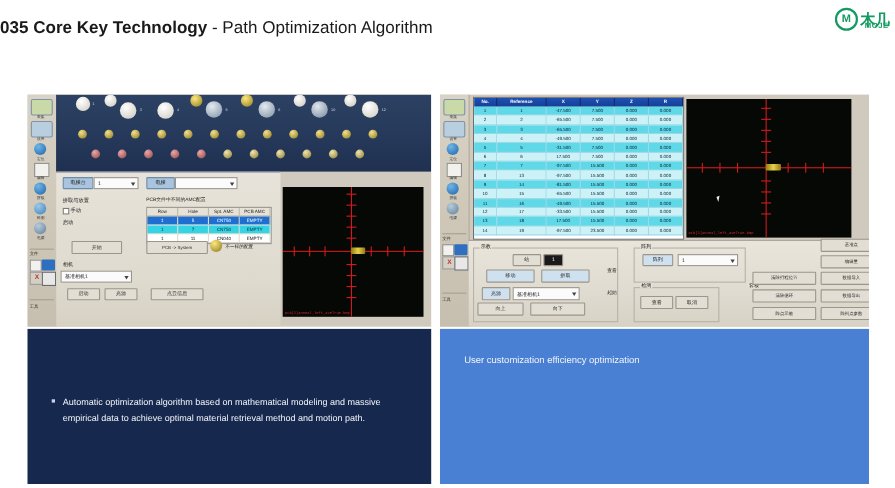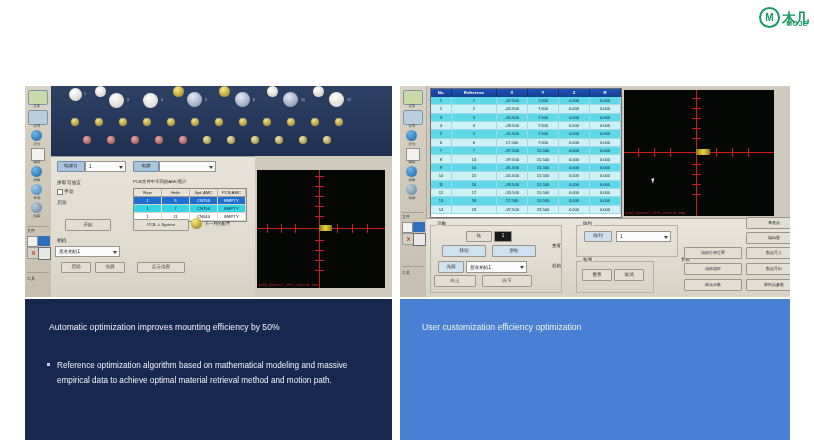--- a/index.html
+++ b/index.html
@@ -112,20 +112,23 @@
   .cap.right .cap-title{left:22px;}
   .cap-bullet{position:absolute;left:22px;top:59px;right:18px;display:flex;gap:7px;}
   .cap.right .cap-bullet{left:20px;}
   .bdot{flex:0 0 auto;width:3px;height:3px;background:#c8d3e6;margin-top:5px;}
   .btxt{font-size:8.2px;color:#f2f5fa;line-height:1.85;}
 </style>
 </head>
 <body>
 
 <div class="header">
+  <div class="title">
+    <b>035 Core Key Technology</b><span class="rest"> - Path Optimization Algorithm</span>
+  </div>
   <div class="logo">
     <div class="logo-mark">M</div>
     <div class="logo-cn">木几</div>
   </div>
   <div class="logo-txt">MOJE</div>
 </div>
 
 <div class="shot left">
 
   <div class="sidebar">
@@ -478,22 +481,21 @@
 
     <div class="ctl" style="left:320px;top:-2px;width:54px;height:10px;font-size:4px;">基准点</div>
     <div class="ctl" style="left:320px;top:13px;width:54px;height:10px;font-size:4px;">编辑量</div>
     <div class="ctl" style="left:320px;top:28px;width:54px;height:10px;font-size:4px;">数据导入</div>
     <div class="ctl" style="left:320px;top:44px;width:54px;height:10px;font-size:4px;">数据导出</div>
     <div class="ctl" style="left:320px;top:60px;width:54px;height:10px;font-size:4px;">阵列点参数</div>
   </div>
 </div>
 
 <div class="cap left">
-  <div class="cap-title">Automatic optimization improves mounting efficiency by 50%</div>
   <div class="cap-bullet">
     <div class="bdot"></div>
-    <div class="btxt">Reference optimization algorithm based on mathematical modeling and massive empirical data to achieve optimal material retrieval method and motion path.</div>
+    <div class="btxt">Automatic optimization algorithm based on mathematical modeling and massive empirical data to achieve optimal material retrieval method and motion path.</div>
   </div>
 </div>
 
 <div class="cap right">
   <div class="cap-title">User customization efficiency optimization</div>
 </div>
 
 </body></html>

